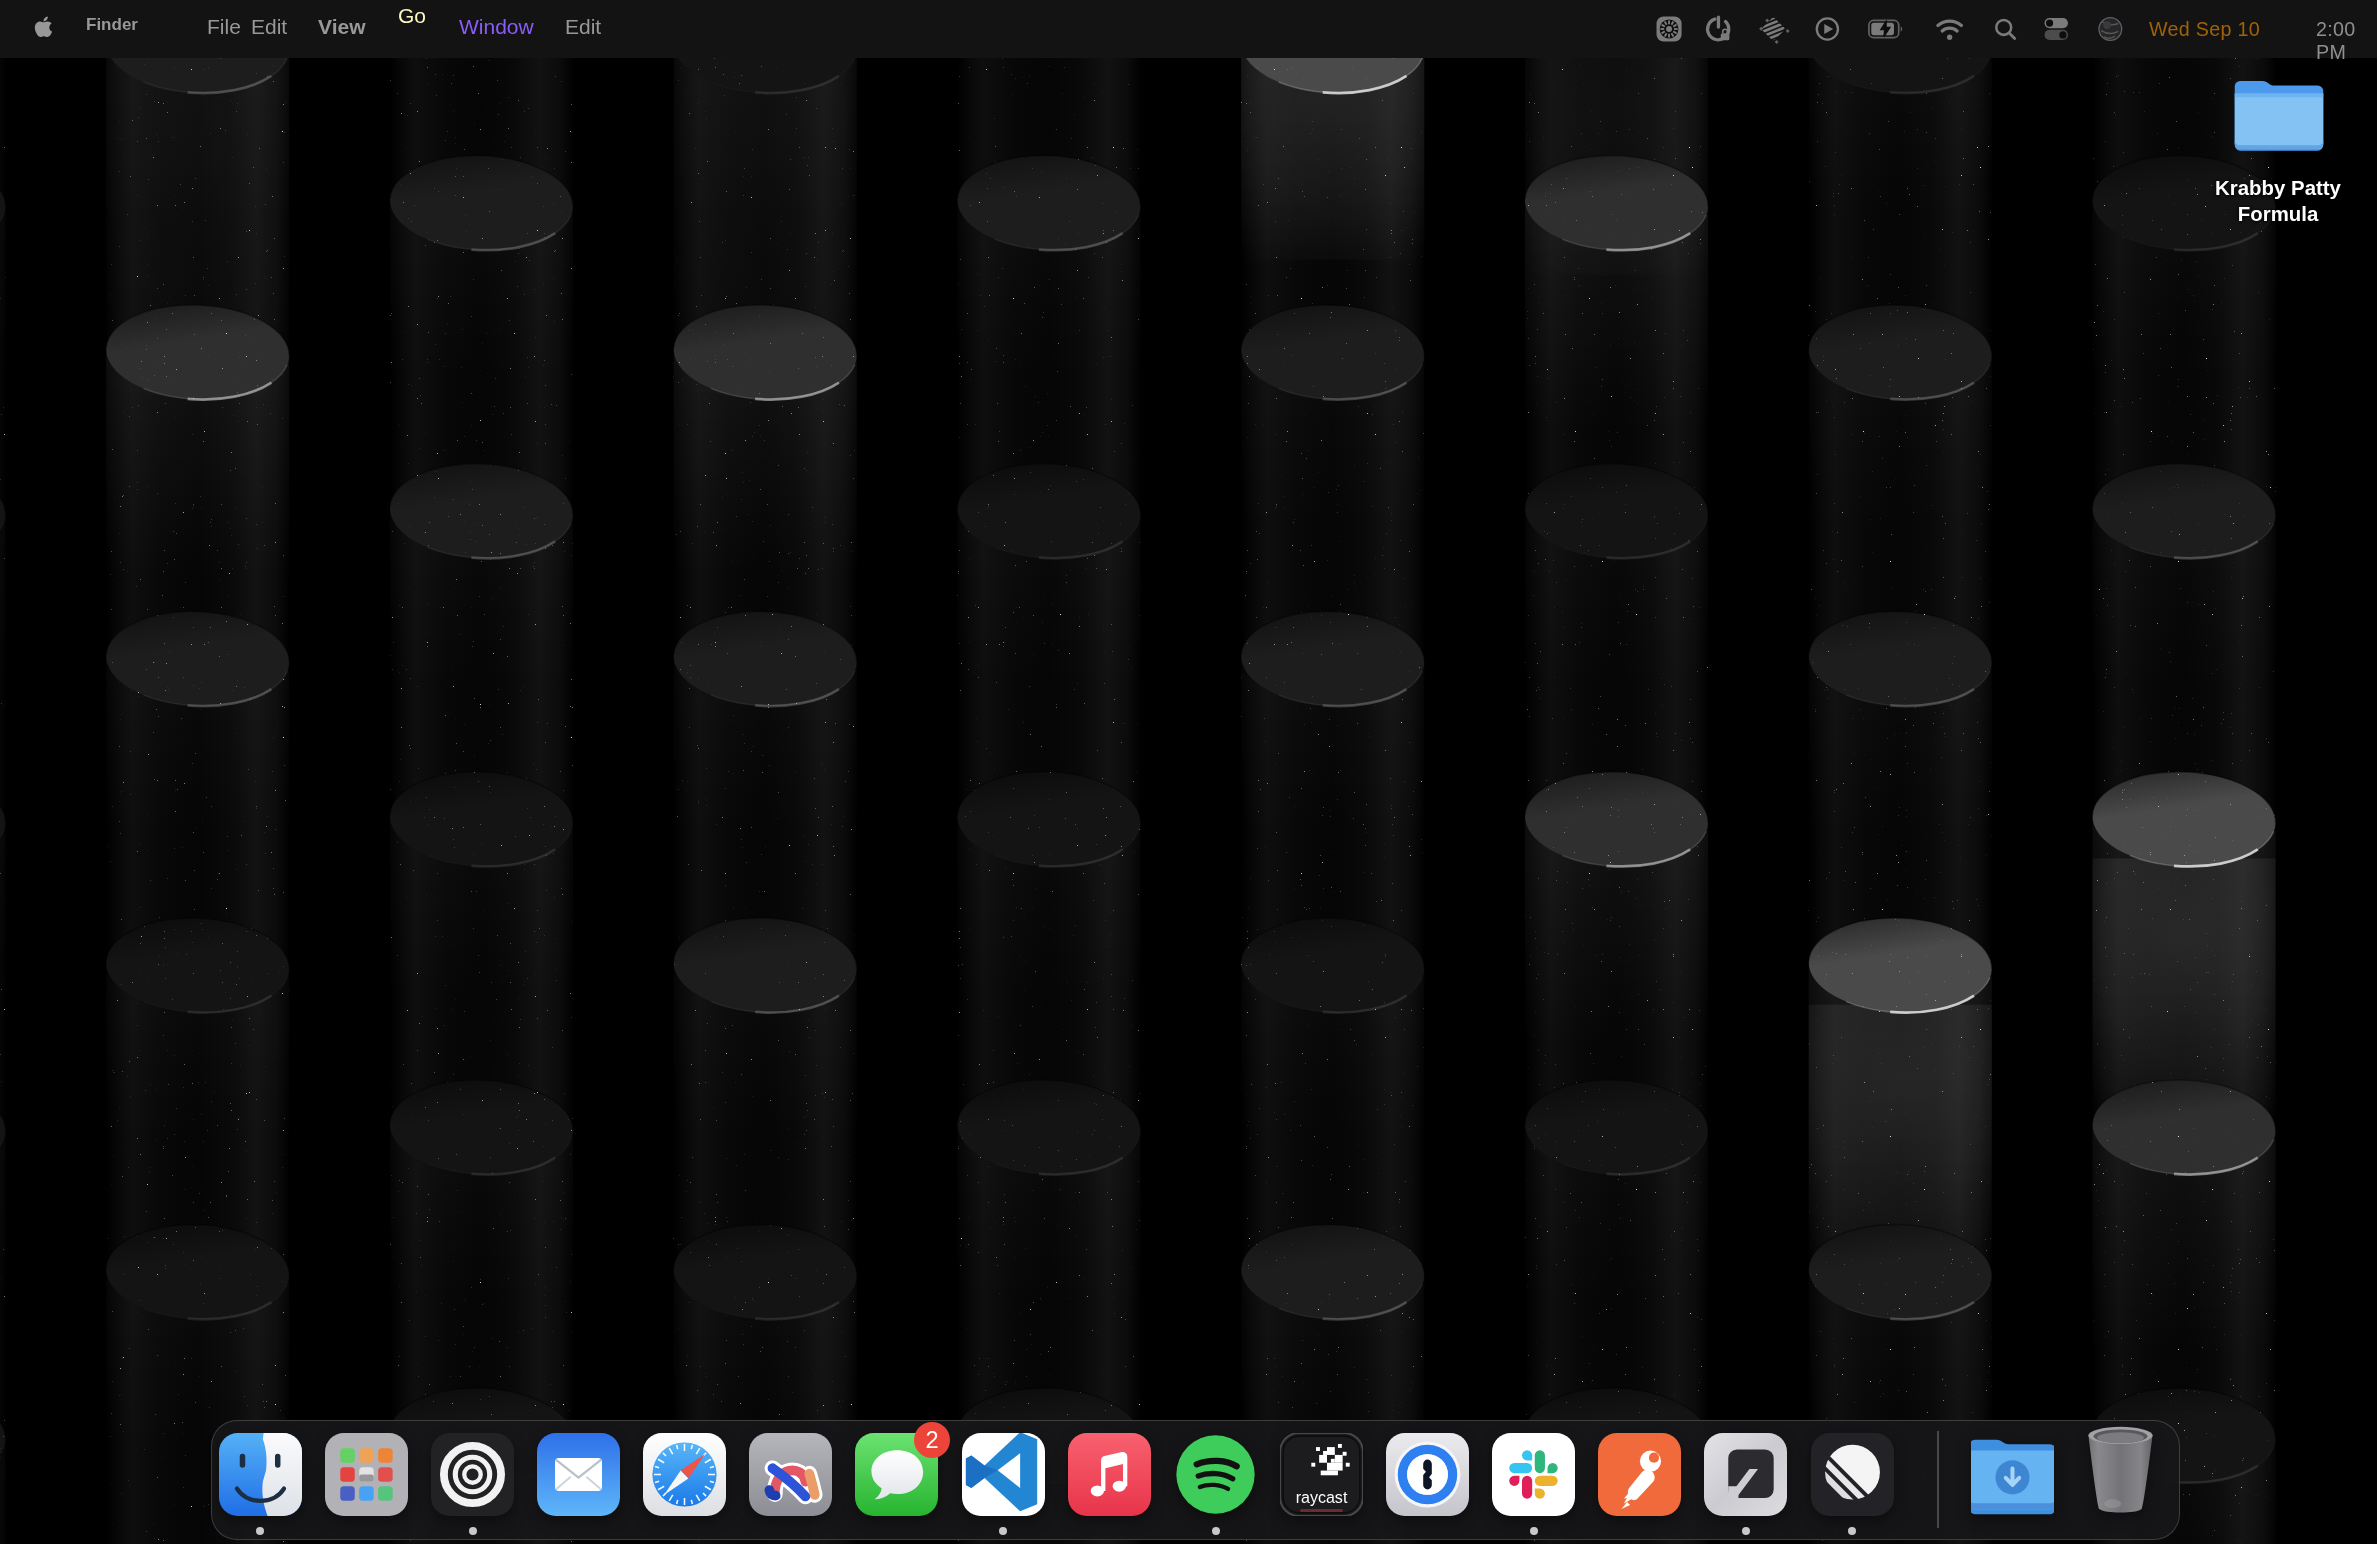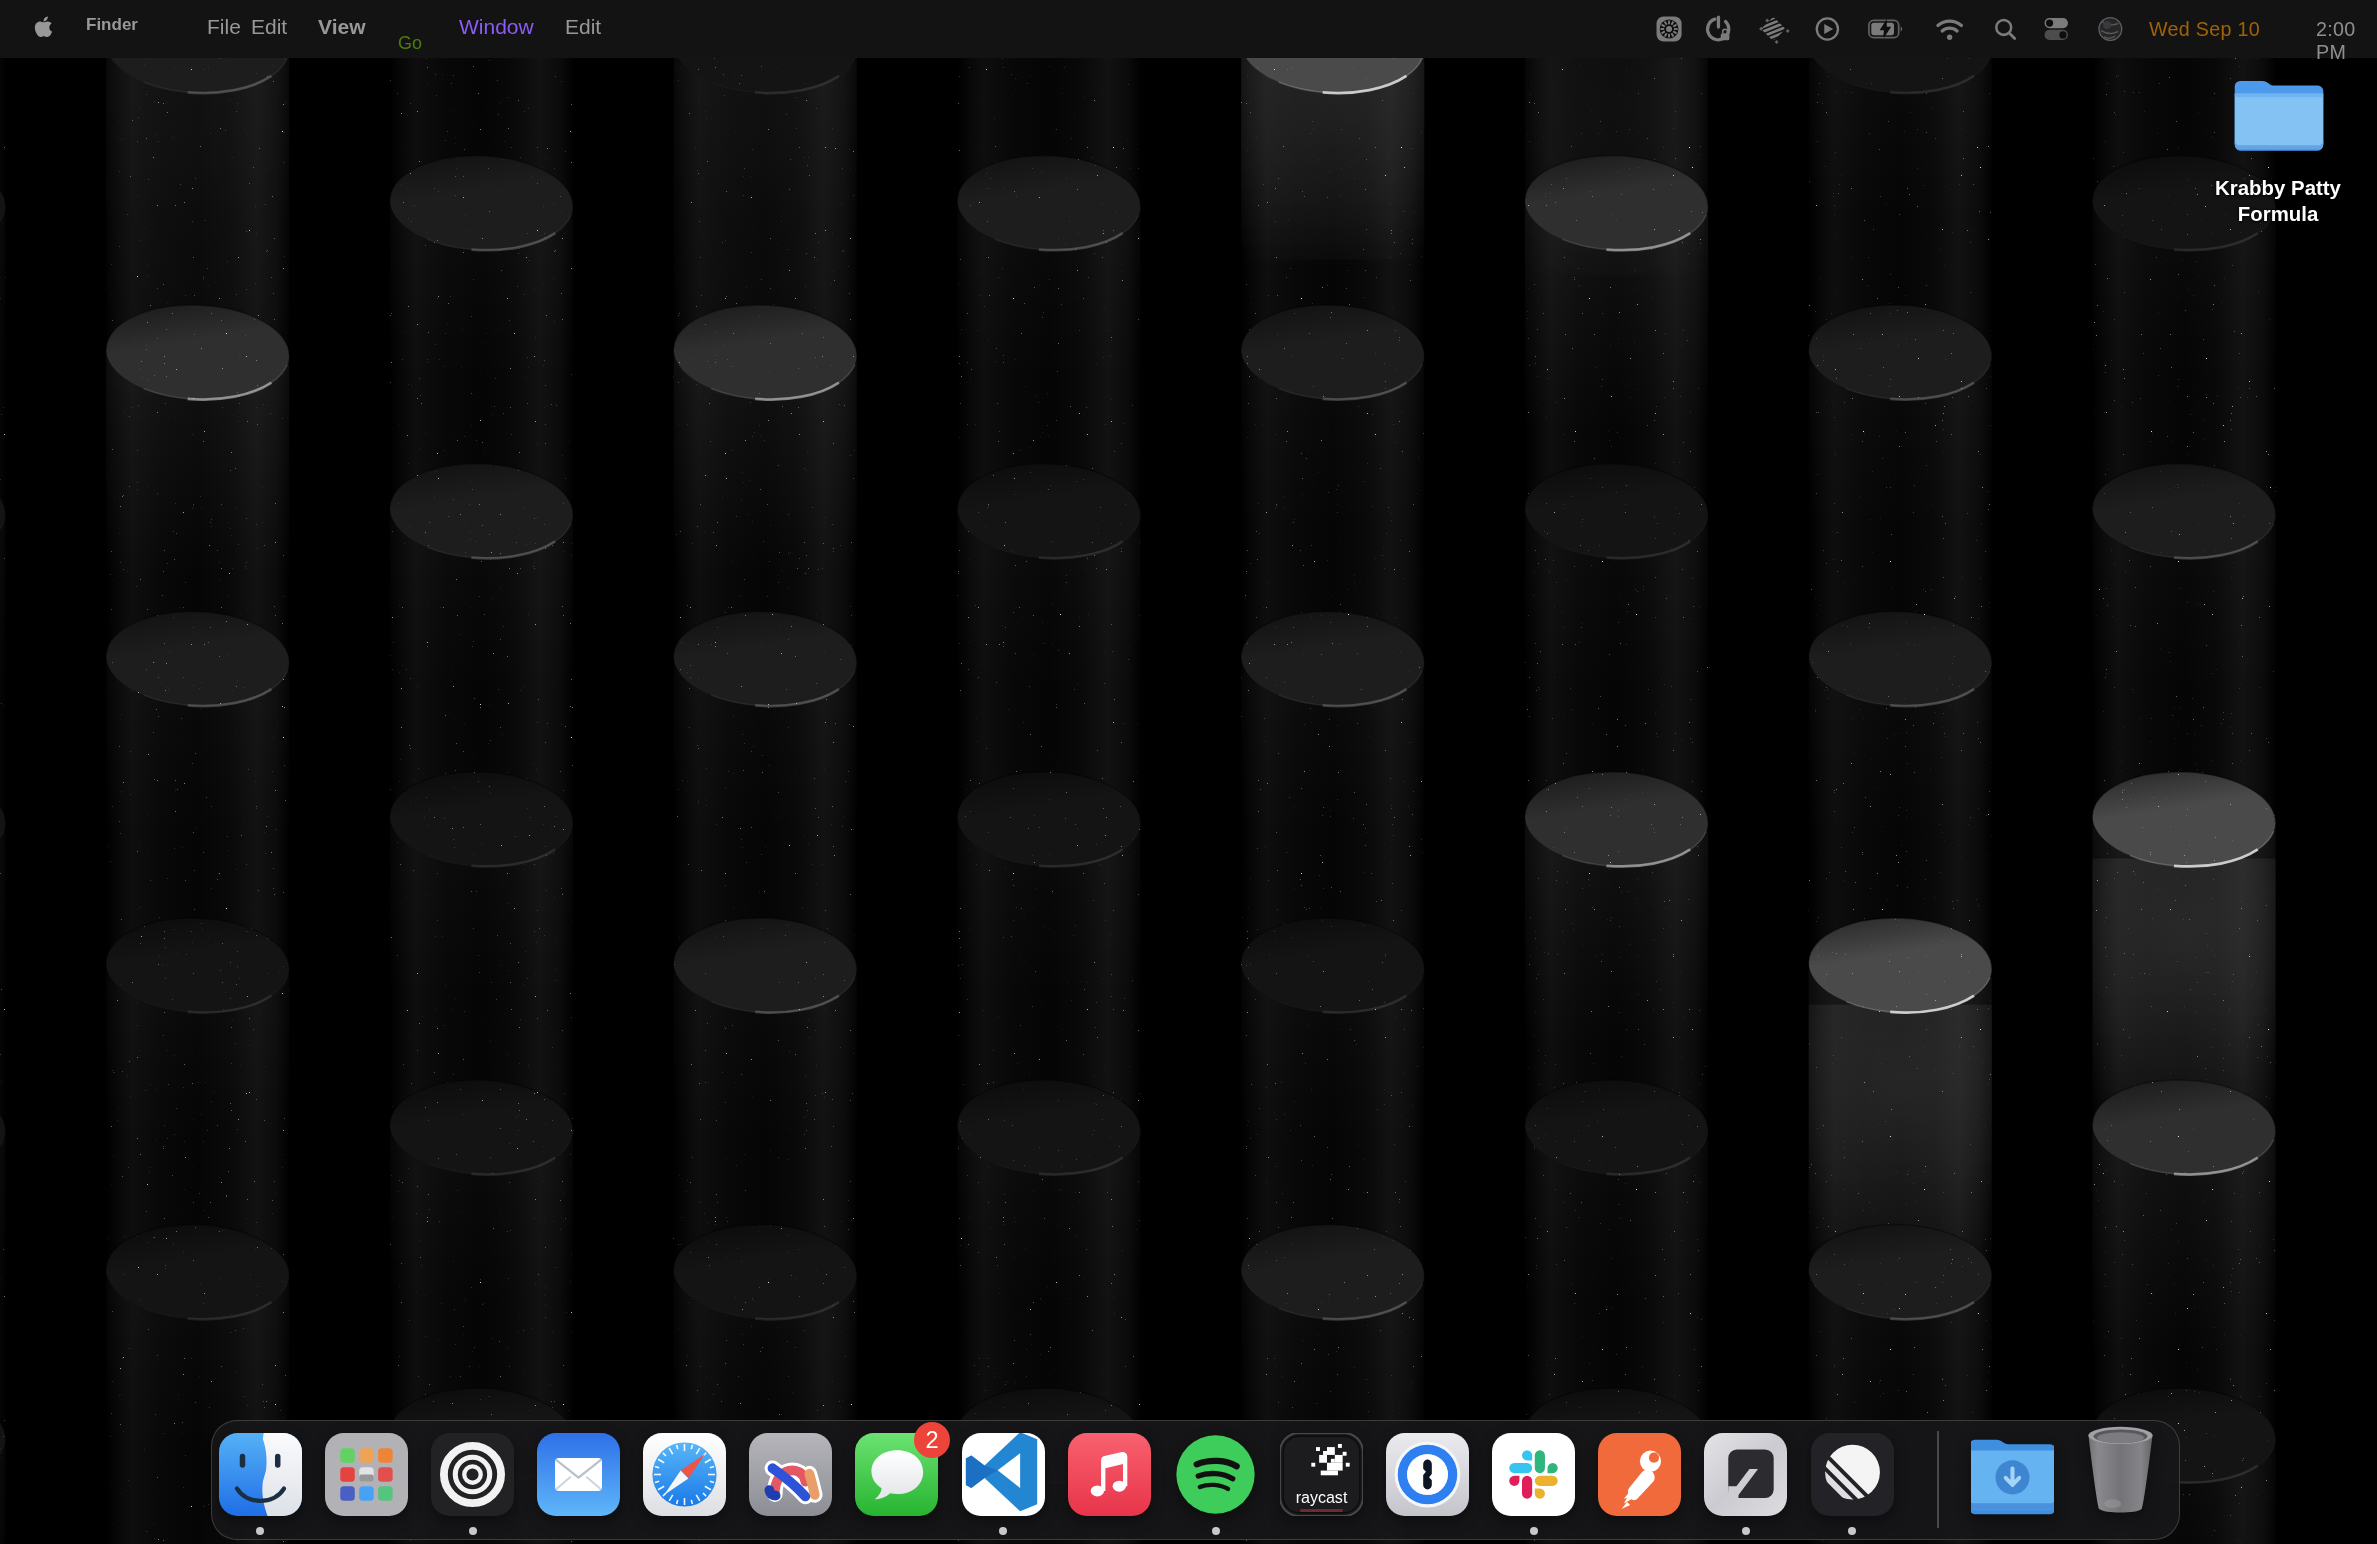--- a/index.html
+++ b/index.html
@@ -415,21 +415,21 @@
 <rect x="2662" y="40" width="233" height="1924" filter="url(#noise)" opacity="0.85"></rect>
 </svg>
 <div style="position:absolute;left:0;top:0;width:2377px;height:58px;background:#131314;">
 <svg style="position:absolute;left:34px;top:15px" width="19" height="23.6" viewBox="0 0 384 512">
       <path fill="#989898" d="M318.7 268.7c-.2-36.7 16.4-64.4 50-84.8-18.8-26.9-47.2-41.7-84.7-44.6-35.5-2.8-74.3 20.7-88.5 20.7-15 0-49.4-19.7-76.4-19.7C63.3 141.2 4 184.8 4 273.5q0 39.3 14.4 81.2c12.8 36.7 59 126.7 107.2 125.2 25.2-.6 43-17.9 75.8-17.9 31.8 0 48.3 17.9 76.4 17.9 48.6-.7 90.4-82.5 102.6-119.3-65.2-30.7-61.7-90-61.7-91.9zm-56.6-164.2c27.3-32.4 24.8-61.9 24-72.5-24.1 1.4-52 16.4-67.9 34.9-17.5 19.8-27.8 44.3-25.6 71.9 26.1 2 49.9-11.4 69.5-34.3z"></path>
     </svg>
 <div style="position:absolute;left:86px;top:15px;font-size:17px;font-weight:700;color:#989898;">Finder</div>
 <div style="position:absolute;left:183px;top:15px;font-size:21px;font-weight:400;color:#989898;margin-left:24px;">File</div>
 <div style="position:absolute;left:251px;top:15px;font-size:21px;font-weight:400;color:#989898;">Edit</div>
 <div style="position:absolute;left:318px;top:15px;font-size:21px;font-weight:700;color:#989898;">View</div>
-<div style="position:absolute;left:398px;top:33px;font-size:18px;font-weight:400;color:#4d7c0f;">Go</div>
+<div style="position:absolute;left:398px;top:4px;font-size:21px;font-weight:400;color:#fef9c3;">Go</div>
 <div style="position:absolute;left:459px;top:15px;font-size:21px;font-weight:400;color:#8b5cf6;">Window</div>
 <div style="position:absolute;left:565px;top:15px;font-size:21px;font-weight:400;color:#989898;">Edit</div>
 <svg style="position:absolute;left:1643px;top:0" width="734" height="58" viewBox="0 0 934 74">
       <g transform="translate(32,37)">
         <rect x="-16" y="-16" width="32" height="32" rx="9" fill="#7b7b7b"></rect>
         <circle r="12" fill="#0d0d0e"></circle>
         <circle r="3.8" fill="#7b7b7b"></circle>
         <line x1="0" y1="-6.2" x2="0" y2="-11" stroke="#7b7b7b" stroke-width="2.4" transform="rotate(0)"></line>
         <line x1="0" y1="-6.2" x2="0" y2="-11" stroke="#7b7b7b" stroke-width="2.4" transform="rotate(30)"></line>
         <line x1="0" y1="-6.2" x2="0" y2="-11" stroke="#7b7b7b" stroke-width="2.4" transform="rotate(60)"></line>

